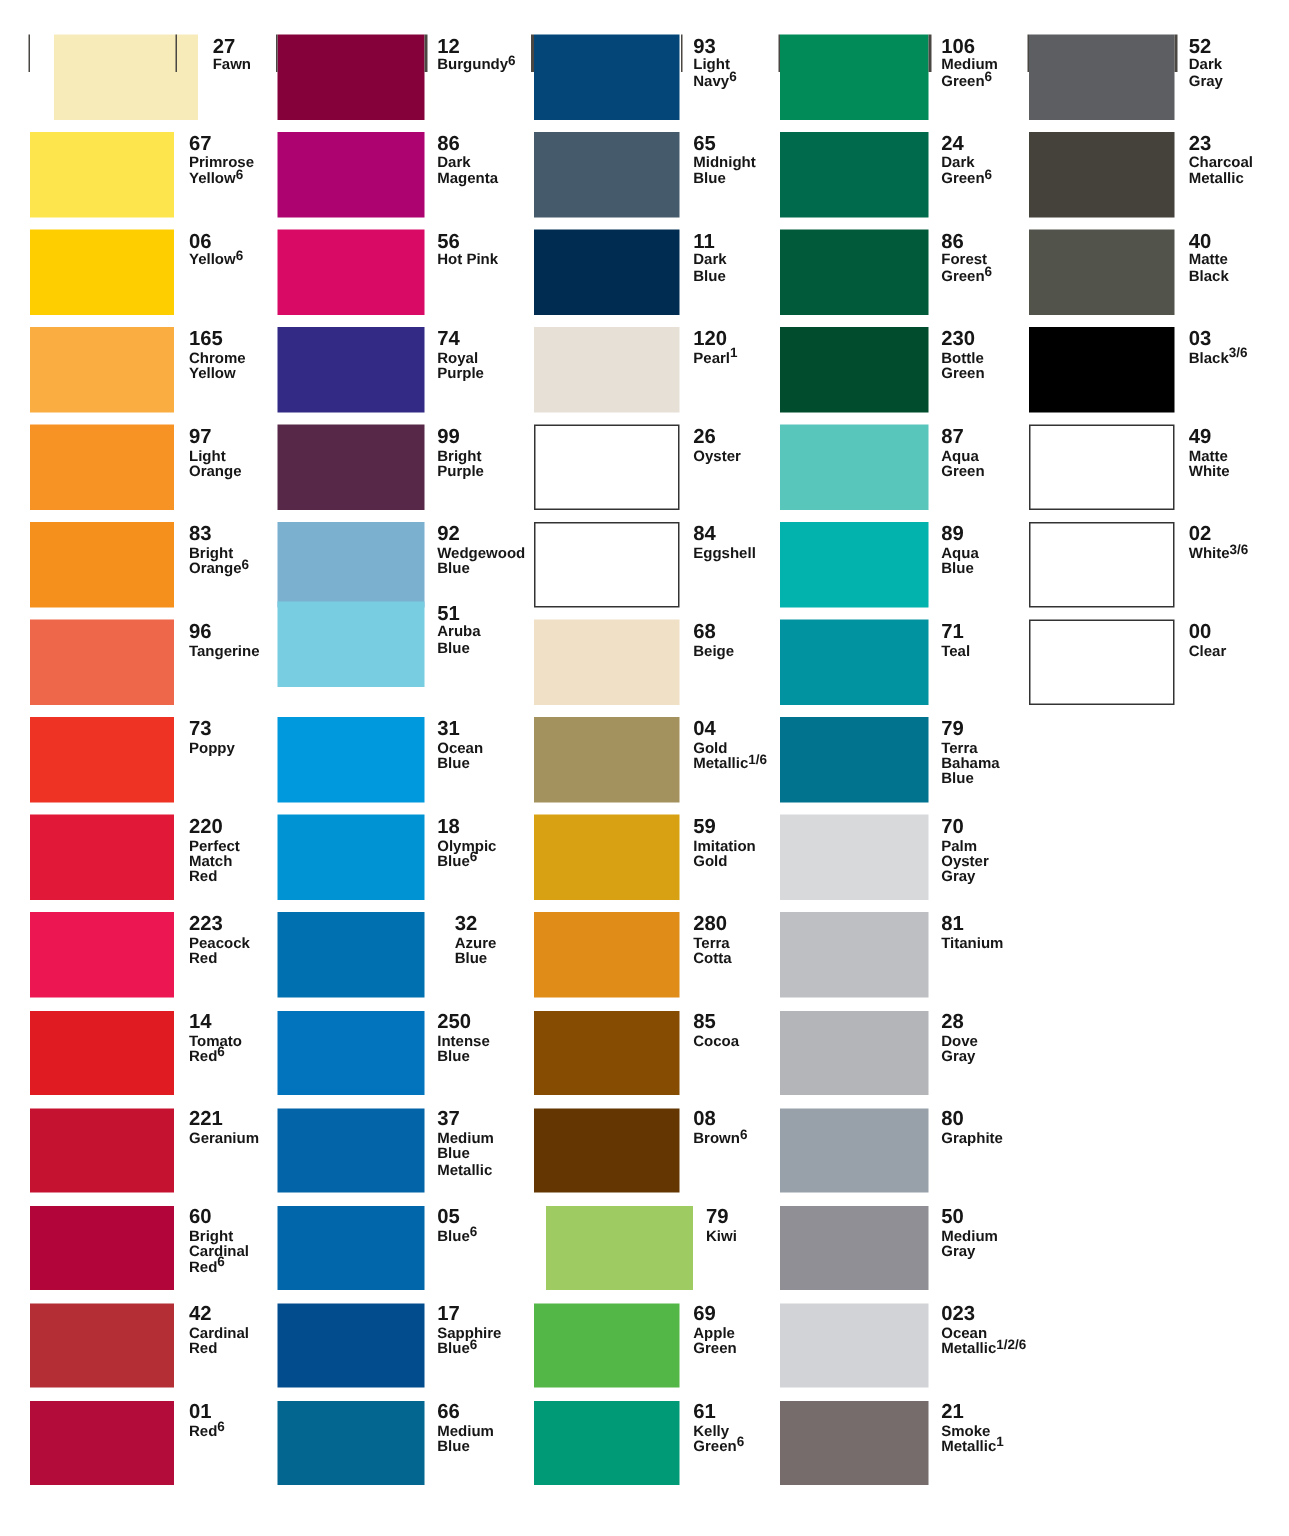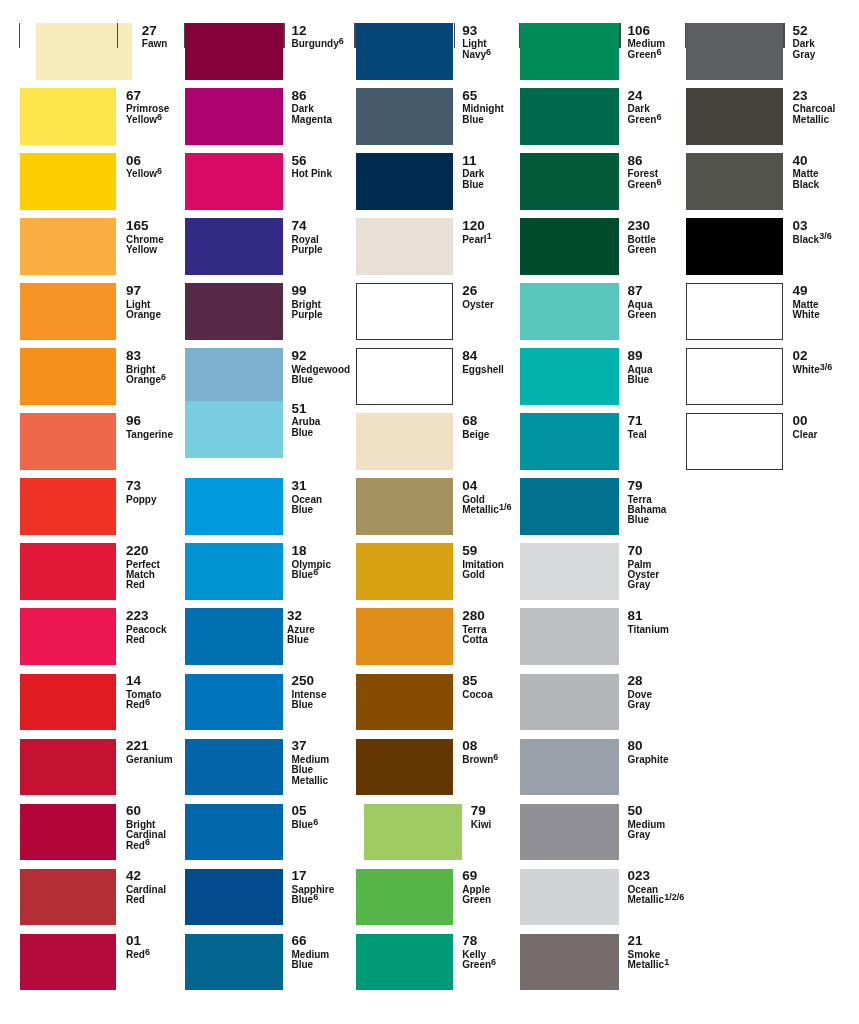--- a/index.html
+++ b/index.html
@@ -193,21 +193,21 @@
       </div>
 <div class="swatch-row" style="left:185.1px;top:543.4px;width:151.4px;height:56.5px">
 <div class="chip" style="width: 97.6px; height: 56.5px; background-color: rgb(0, 147, 212);"></div>
 <div class="label" style="left:106.4px;width:45px;height:56.5px">
 <div class="code">18</div>
 <div class="name"><span>Olympic Blue</span><sup>6</sup></div>
 </div>
       </div>
 <div class="swatch-row" style="left:185.1px;top:608.45px;width:151.4px;height:56.5px">
 <div class="chip" style="width: 97.6px; height: 56.5px; background-color: rgb(0, 112, 176);"></div>
-<div class="label" style="left:102px;width:45px;height:56.5px">
+<div class="label" style="left:118px;width:45px;height:56.5px">
 <div class="code">32</div>
 <div class="name"><span>Azure Blue</span></div>
 </div>
       </div>
 <div class="swatch-row" style="left:185.1px;top:673.5px;width:151.4px;height:56.5px">
 <div class="chip" style="width: 97.6px; height: 56.5px; background-color: rgb(2, 116, 189);"></div>
 <div class="label" style="left:106.4px;width:45px;height:56.5px">
 <div class="code">250</div>
 <div class="name"><span>Intense Blue</span></div>
 </div>
@@ -338,21 +338,21 @@
 <div class="swatch-row" style="left:355.5px;top:868.65px;width:151.7px;height:56.5px">
 <div class="chip" style="width: 97.5px; height: 56.5px; background-color: rgb(82, 183, 71);"></div>
 <div class="label" style="left:106.7px;width:45px;height:56.5px">
 <div class="code">69</div>
 <div class="name"><span>Apple Green</span></div>
 </div>
       </div>
 <div class="swatch-row" style="left:355.5px;top:933.7px;width:151.7px;height:56.5px">
 <div class="chip" style="width: 97.5px; height: 56.5px; background-color: rgb(1, 154, 119);"></div>
 <div class="label" style="left:106.7px;width:45px;height:56.5px">
-<div class="code">78</div>
+<div class="code">61</div>
 <div class="name"><span>Kelly Green</span><sup>6</sup></div>
 </div>
       </div>
 </div>
 <div class="column">
 <div class="swatch-row" style="left:520.1px;top:23px;width:152.4px;height:56.5px">
 <div class="chip" style="width: 98.6px; height: 56.5px; background-color: rgb(0, 139, 89);"></div>
 <div class="label" style="left:107.4px;width:45px;height:56.5px">
 <div class="code">106</div>
 <div class="name"><span>Medium Green</span><sup>6</sup></div>

